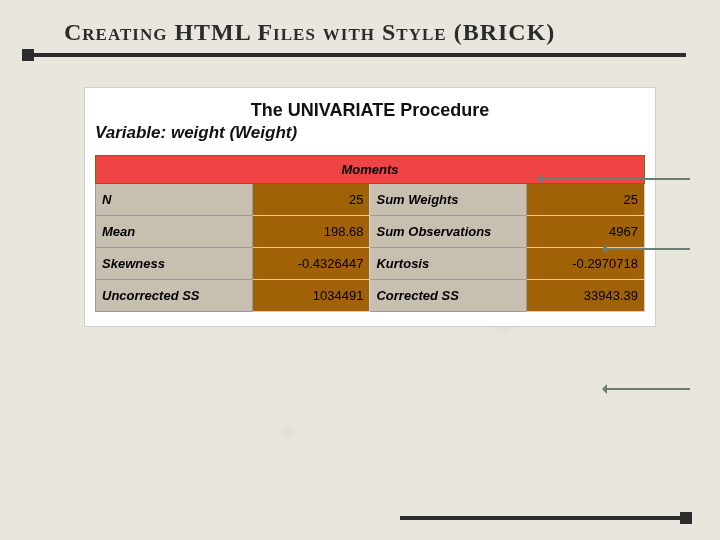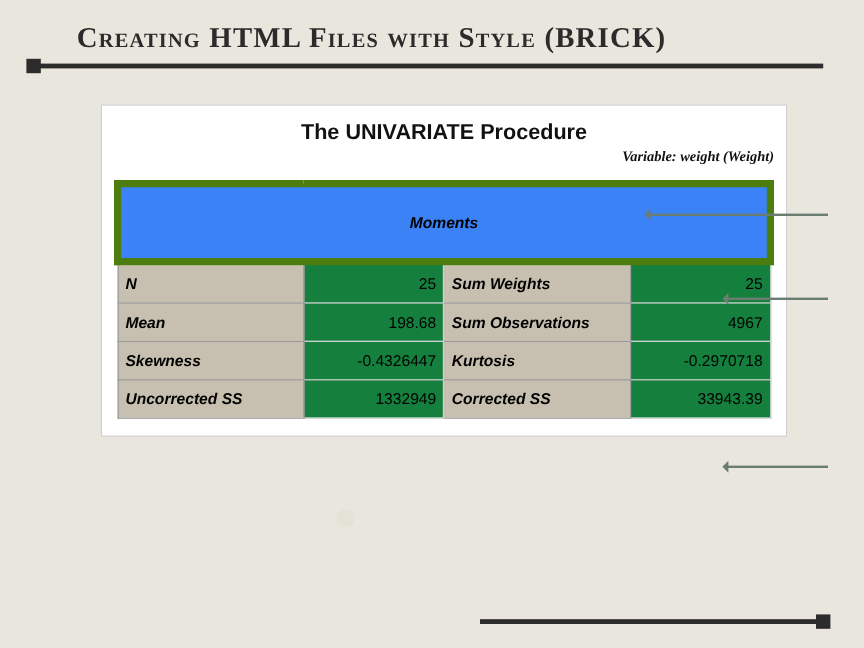--- a/index.html
+++ b/index.html
@@ -10,27 +10,27 @@
  radial-gradient(circle at 70% 60%,rgba(120,115,95,.05) 0 10px,transparent 11px),
  radial-gradient(circle at 40% 80%,rgba(120,115,95,.04) 0 7px,transparent 8px);
  pointer-events:none}
 .slide{position:relative;padding:18px 34px 0 24px}
 .title{font-family:"Copperplate","Copperplate Gothic Light","Trebuchet MS",serif;
  font-variant:small-caps;letter-spacing:1px;font-size:24px;color:#2b2b2b;line-height:1.2;margin:0 0 6px 40px}
 .rule{height:4px;background:#2c2c2c;margin:6px 0 0 0;position:relative}
 .rule .cap{position:absolute;left:-2px;top:-4px;width:12px;height:12px;background:#2c2c2c}
 .content{position:relative;margin:30px 30px 0 60px;background:#fff;border:1px solid #cfcfcf;padding:8px 10px 14px 10px}
 .proc{font-family:Arial,sans-serif;font-weight:bold;font-size:18px;text-align:center;margin:4px 0 0 0;color:#111}
-.var{font-family:Liberation Serif, serif;font-style:italic;font-weight:bold;font-size:12px;text-align:right;margin:2px 0 12px 0;color:#111}
+.var{font-family:Liberation Sans, sans-serif;font-style:italic;font-weight:bold;font-size:17px;text-align:left;margin:2px 0 12px 0;color:#111}
 table{border-collapse:collapse;width:100%;font-size:13px;table-layout:fixed}
 col.lbl{width:120px}
 col.val{width:90px}
-th.caption{background:#3b82f6;border:6px solid #4d7c0f;font-weight:bold;text-align:center;padding:22px 0;font-style:italic}
+th.caption{background:#ef4444;border:1px solid #4d7c0f;font-weight:bold;text-align:center;padding:6px 0;font-style:italic}
 td.lbl{background:#c7c0b0;border:1px solid #9a9a9a;font-weight:bold;padding:8px 6px;font-style:italic}
-td.val{background:#15803d;border:1px solid #cfcfcf;text-align:right;padding:8px 6px;font-family:Arial,sans-serif}
+td.val{background:#a16207;border:1px solid #cfcfcf;text-align:right;padding:8px 6px;font-family:Arial,sans-serif}
 .arrow{position:absolute;height:2px;background:#6b7d72}
 .arrow::before{content:"";position:absolute;left:-8px;top:-4px;border:5px solid transparent;border-right-color:#6b7d72}
 .footer-bar{position:absolute;right:30px;bottom:20px;left:400px;height:4px;background:#2c2c2c}
 .footer-bar .cap{position:absolute;right:-2px;top:-4px;width:12px;height:12px;background:#2c2c2c}
 </style>
 </head>
 <body>
 
 <div class="slide">
   <h1 class="title">Creating HTML Files with Style (BRICK)</h1>
@@ -68,21 +68,21 @@
             <td class="val">4967</td>
           </tr>
           <tr>
             <td class="lbl">Skewness</td>
             <td class="val">-0.4326447</td>
             <td class="lbl">Kurtosis</td>
             <td class="val">-0.2970718</td>
           </tr>
           <tr>
             <td class="lbl">Uncorrected SS</td>
-            <td class="val">1332949</td>
+            <td class="val">1034491</td>
             <td class="lbl">Corrected SS</td>
             <td class="val">33943.39</td>
           </tr>
         </tbody>
     </table>
   </div>
 
   <div class="arrow" style="top:178px;left:540px;width:150px"></div>
   <div class="arrow" style="top:248px;left:605px;width:85px"></div>
   <div class="arrow" style="top:388px;left:605px;width:85px"></div>

